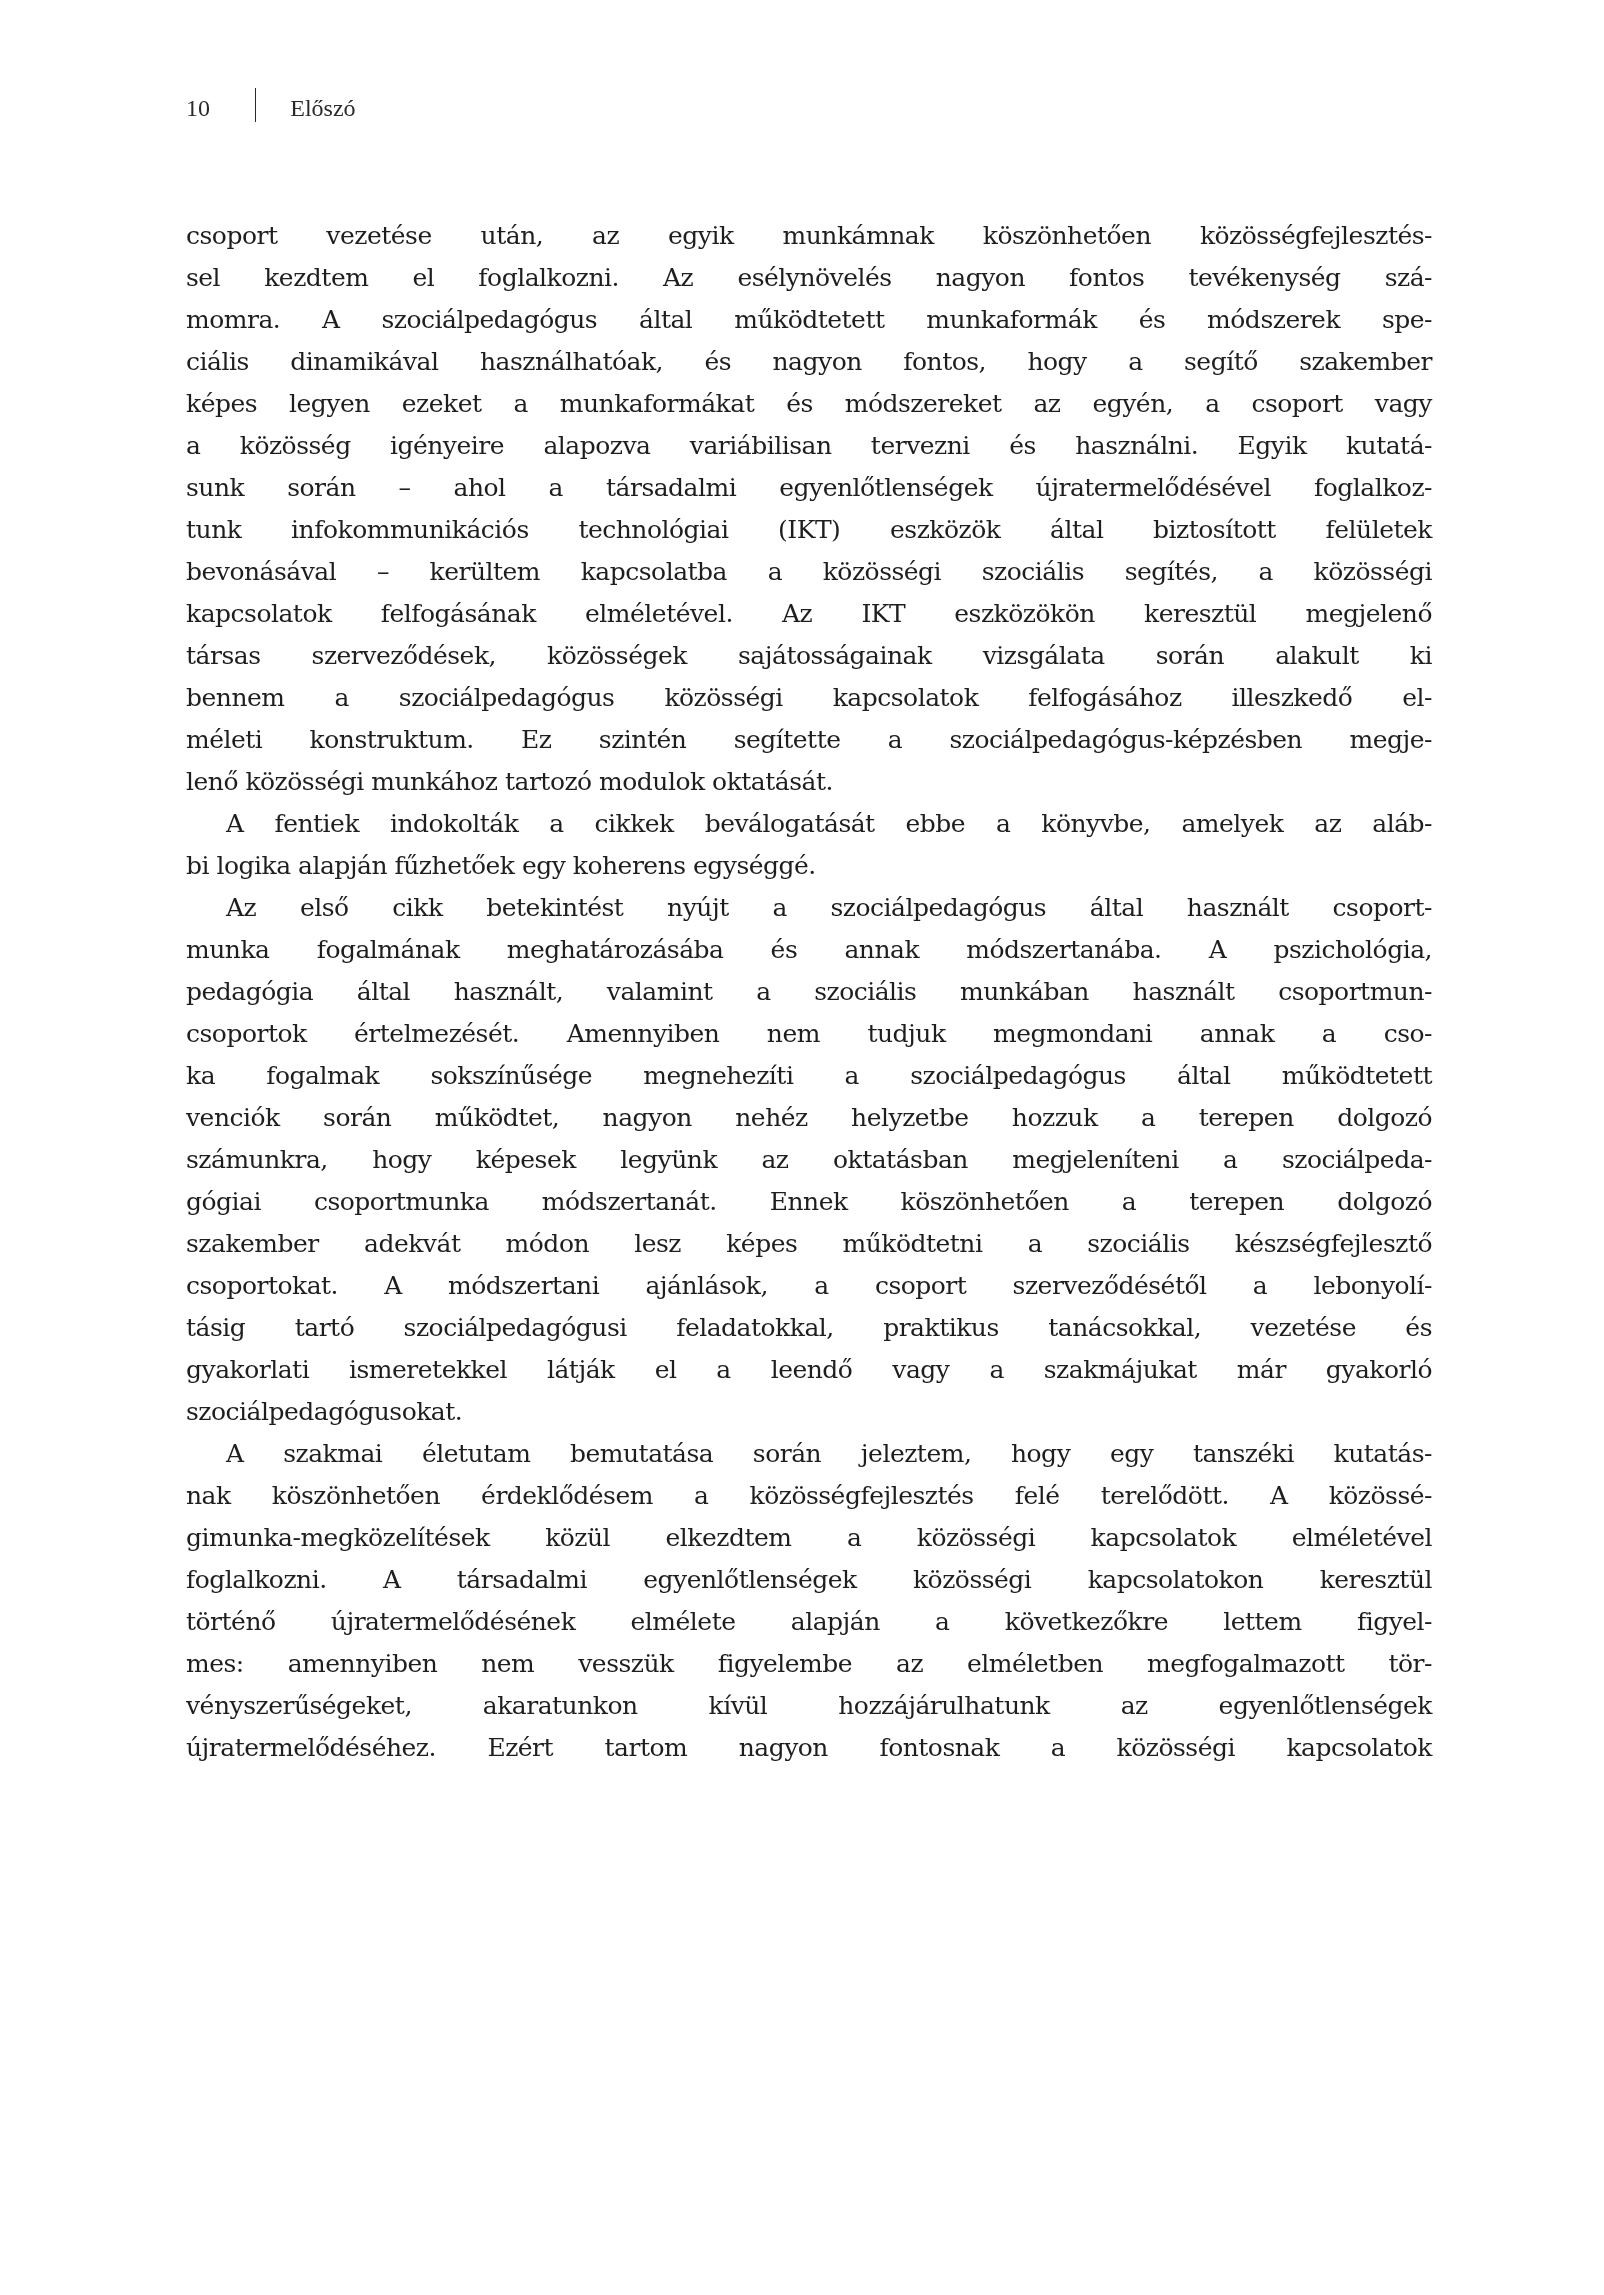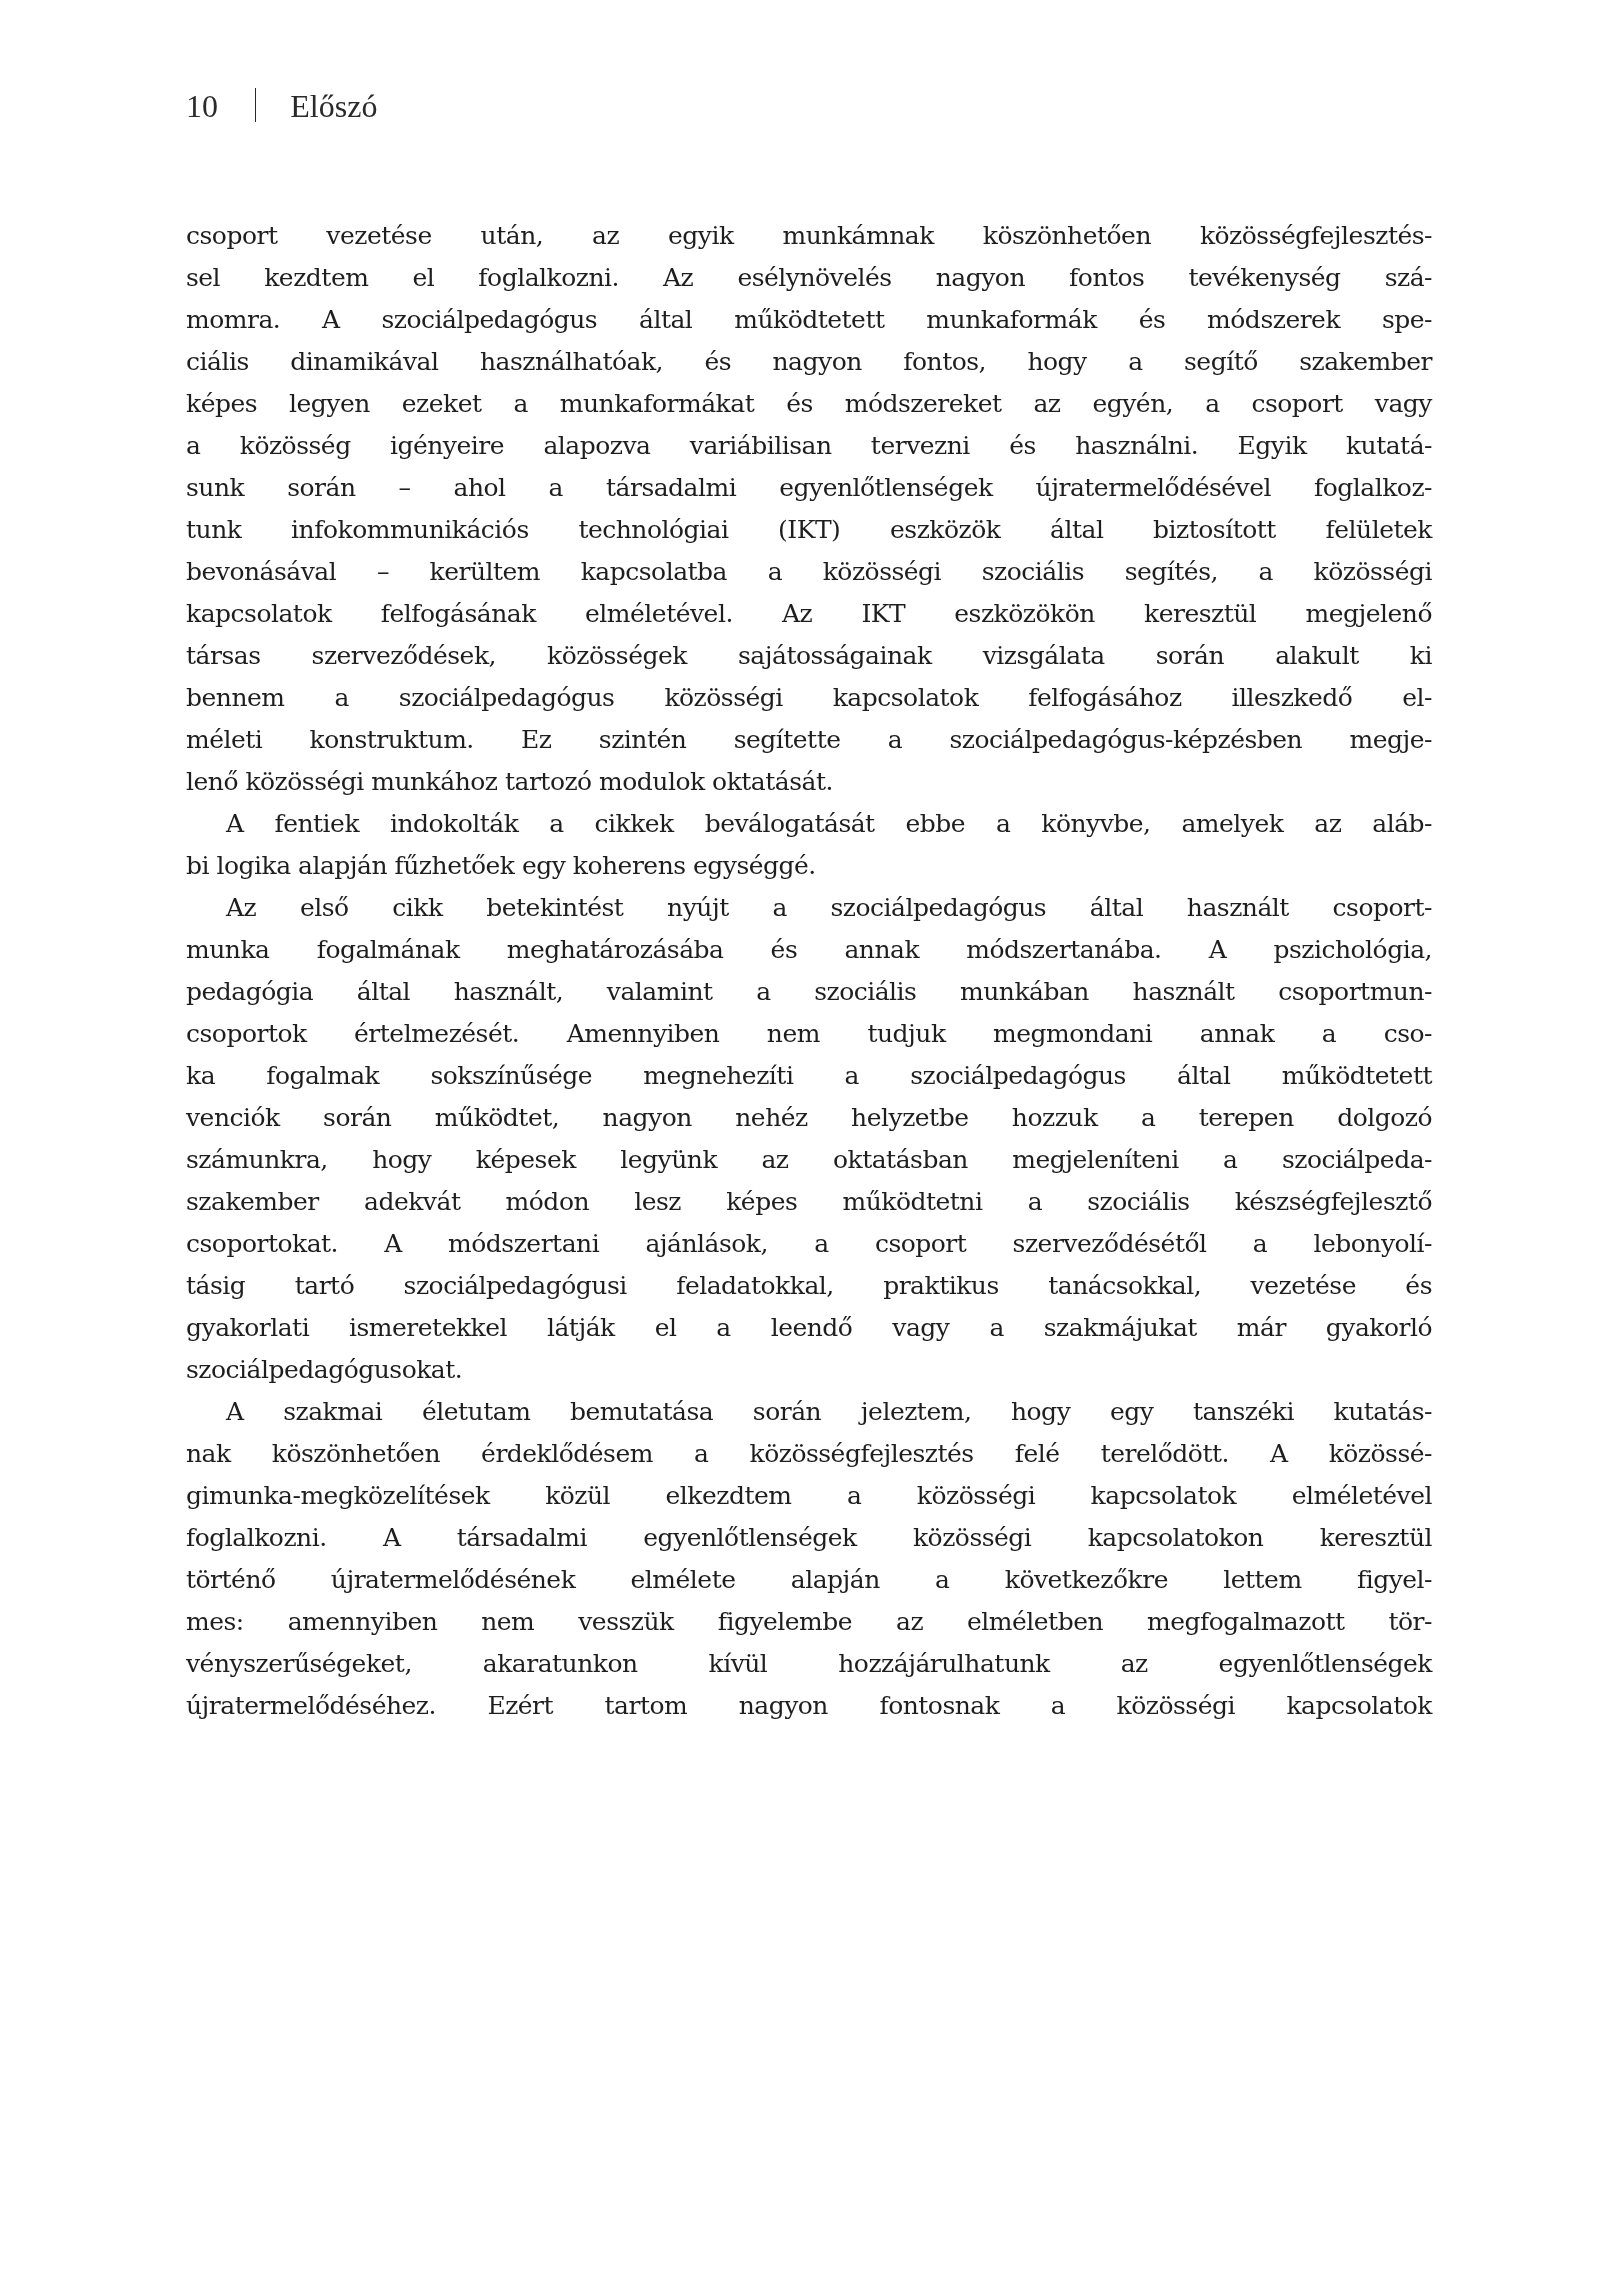--- a/index.html
+++ b/index.html
@@ -14,23 +14,23 @@
       overflow: hidden;
       font-family: "DejaVu Serif", "Liberation Serif", serif;
       color: #1e1e1e;
     }
     .running-header {
       position: absolute;
       left: 186px;
       top: 88px;
       height: 34px;
       display: flex;
-      align-items: flex-start;
+      align-items: flex-end;
       font-family: "Liberation Serif", "DejaVu Serif", serif;
-      font-size: 32px;
+      font-size: 24px;
       color: #2a2a2a;
     }
     .running-header .page-number {
       width: 60px;
     }
     .running-header .divider {
       width: 1.7px;
       height: 34px;
       background: #2a2a2a;
       margin-left: 8.6px;
@@ -96,20 +96,21 @@
     <div class="line last"><span class="line-inner">lenő közösségi munkához tartozó modulok oktatását.</span></div>
     <div class="line indent"><span class="line-inner">A fentiek indokolták a cikkek beválogatását ebbe a könyvbe, amelyek az aláb-</span></div>
     <div class="line last"><span class="line-inner">bi logika alapján fűzhetőek egy koherens egységgé.</span></div>
     <div class="line indent"><span class="line-inner">Az első cikk betekintést nyújt a szociálpedagógus által használt csoport-</span></div>
     <div class="line"><span class="line-inner">munka fogalmának meghatározásába és annak módszertanába. A pszichológia,</span></div>
     <div class="line"><span class="line-inner">pedagógia által használt, valamint a szociális munkában használt csoportmun-</span></div>
     <div class="line"><span class="line-inner">csoportok értelmezését. Amennyiben nem tudjuk megmondani annak a cso-</span></div>
     <div class="line"><span class="line-inner">ka fogalmak sokszínűsége megnehezíti a szociálpedagógus által működtetett</span></div>
     <div class="line"><span class="line-inner">venciók során működtet, nagyon nehéz helyzetbe hozzuk a terepen dolgozó</span></div>
     <div class="line"><span class="line-inner">számunkra, hogy képesek legyünk az oktatásban megjeleníteni a szociálpeda-</span></div>
+    <div class="line"><span class="line-inner">gógiai csoportmunka módszertanát. Ennek köszönhetően a terepen dolgozó</span></div>
     <div class="line"><span class="line-inner">szakember adekvát módon lesz képes működtetni a szociális készségfejlesztő</span></div>
     <div class="line"><span class="line-inner">csoportokat. A módszertani ajánlások, a csoport szerveződésétől a lebonyolí-</span></div>
     <div class="line"><span class="line-inner">tásig tartó szociálpedagógusi feladatokkal, praktikus tanácsokkal, vezetése és</span></div>
     <div class="line"><span class="line-inner">gyakorlati ismeretekkel látják el a leendő vagy a szakmájukat már gyakorló</span></div>
     <div class="line last"><span class="line-inner">szociálpedagógusokat.</span></div>
     <div class="line indent"><span class="line-inner">A szakmai életutam bemutatása során jeleztem, hogy egy tanszéki kutatás-</span></div>
     <div class="line"><span class="line-inner">nak köszönhetően érdeklődésem a közösségfejlesztés felé terelődött. A közössé-</span></div>
     <div class="line"><span class="line-inner">gimunka-megközelítések közül elkezdtem a közösségi kapcsolatok elméletével</span></div>
     <div class="line"><span class="line-inner">foglalkozni. A társadalmi egyenlőtlenségek közösségi kapcsolatokon keresztül</span></div>
     <div class="line"><span class="line-inner">történő újratermelődésének elmélete alapján a következőkre lettem figyel-</span></div>

